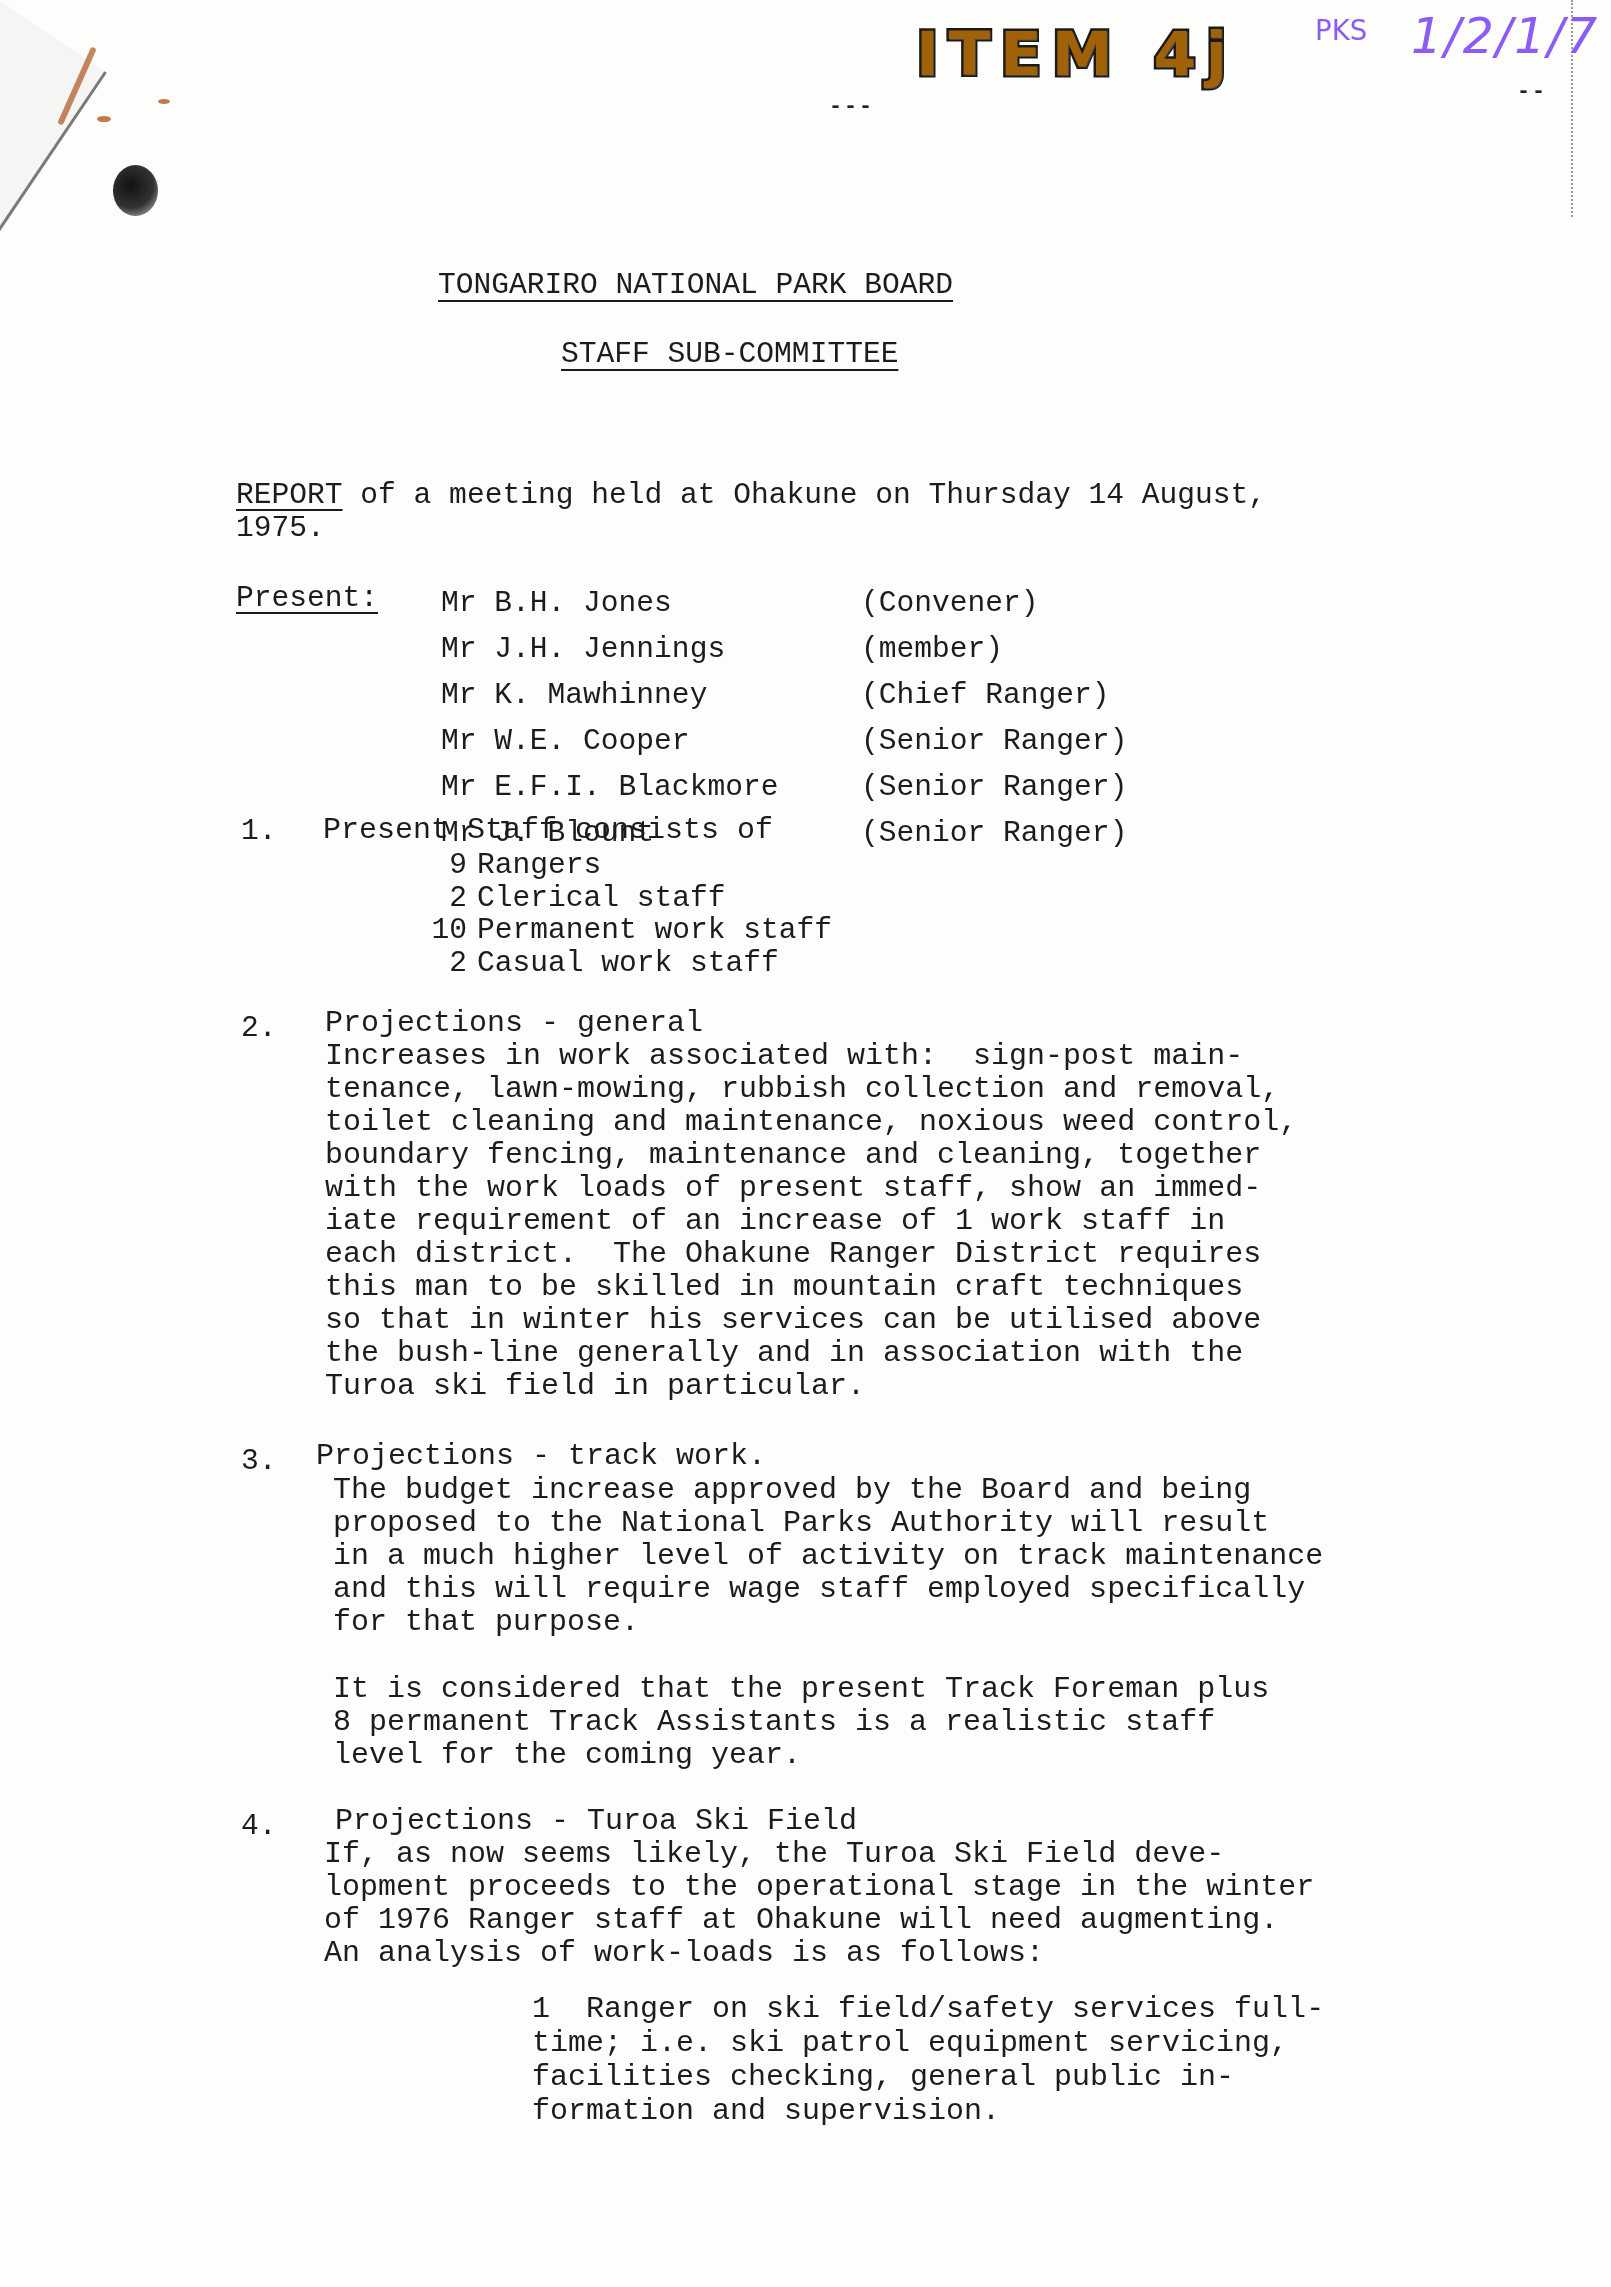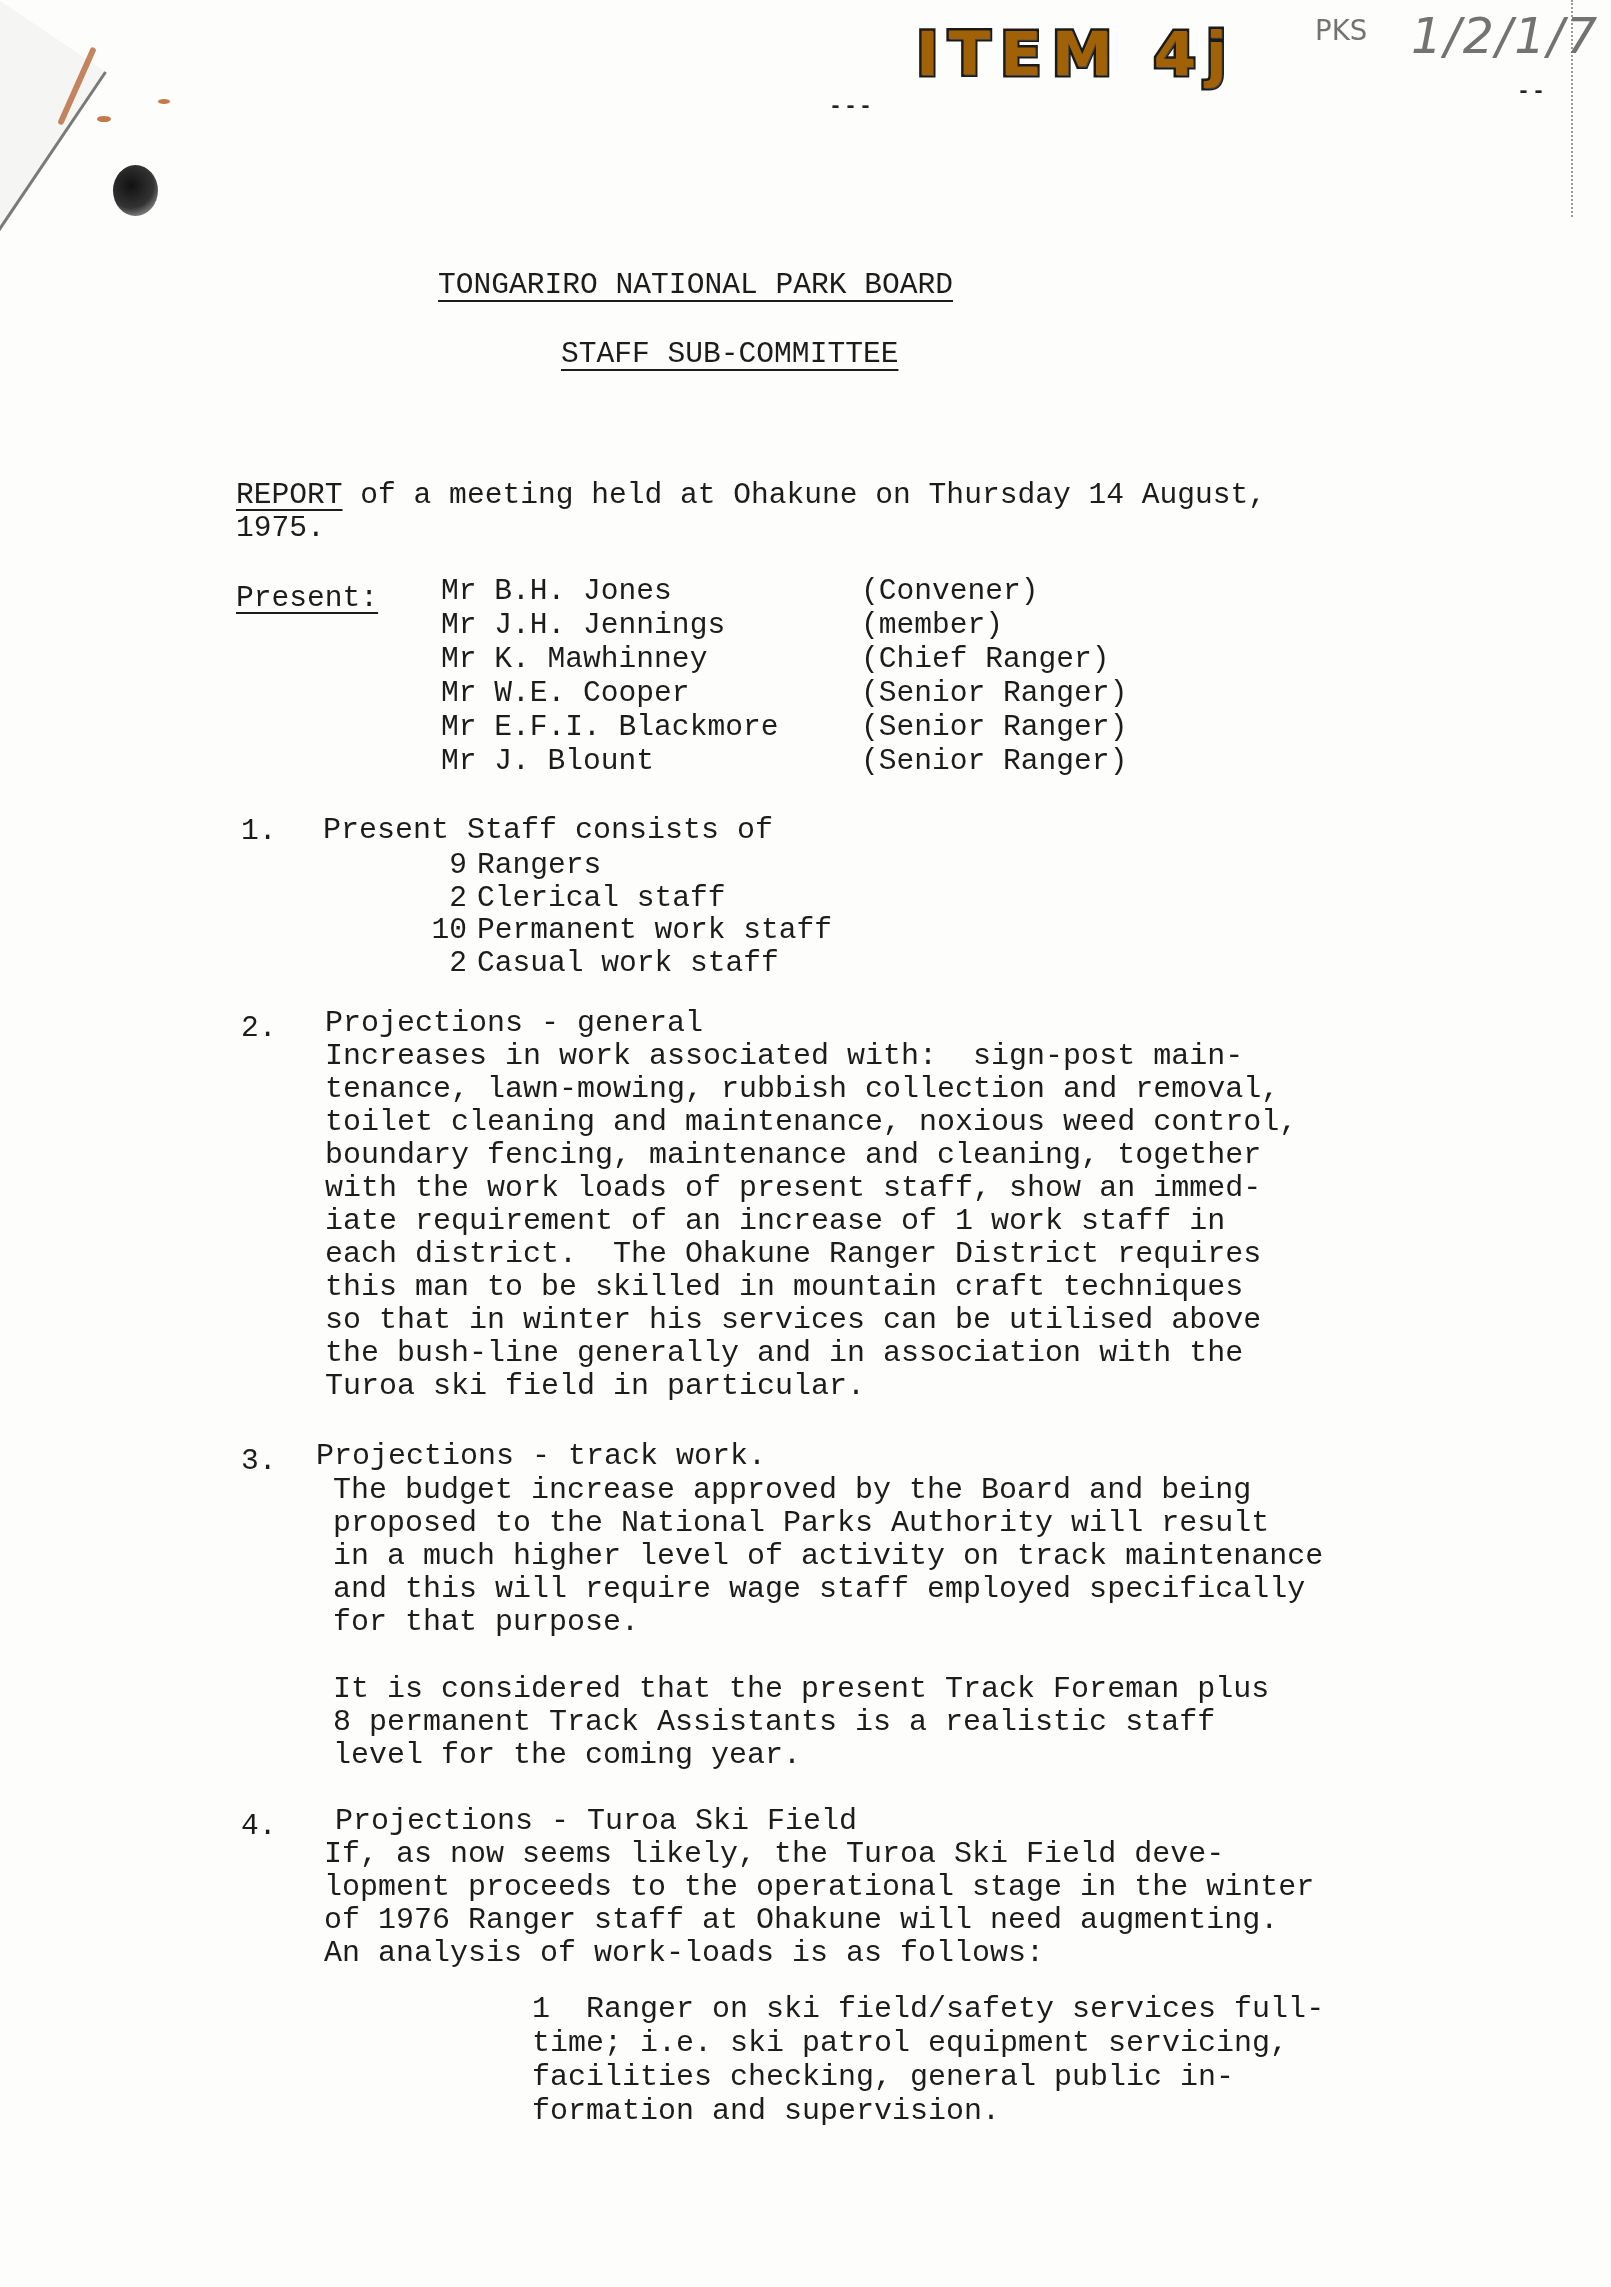--- a/index.html
+++ b/index.html
@@ -29,40 +29,40 @@
   }
   .item-stamp {
     position: absolute; left: 916px; top: 17.7px;
     font-family: "DejaVu Sans", sans-serif; font-weight: bold; font-size: 61px;
     letter-spacing: 9.9px; color: #a16207;
     -webkit-text-stroke: 4.9px #1a1a1a; paint-order: stroke fill;
     text-shadow: 1px 1px 0 #444;
   }
   .stamp-dash { position:absolute; font-size: 21.7px; font-weight: bold; color:#222; letter-spacing:2px; }
   .handwritten {
-    position: absolute; color: #737373;
+    position: absolute; color: #8b5cf6;
     font-family: "DejaVu Sans", sans-serif; font-weight: normal;
   }
   .hw-pks { left: 1315px; top: 13.8px; font-size: 27.6px; }
   .hw-ref { left: 1411px; top: 7.9px; font-size: 49px; font-style: italic; letter-spacing: 2px; }
 
   .title {
     position: absolute; font-size: 29.6px; text-decoration: underline;
     text-decoration-thickness: 2px; text-underline-offset: 6.9px; white-space: pre;
   }
   .t1 { left: 438px; top: 268px; }
   .t2 { left: 561px; top: 337px; }
 
   .para { position: absolute; font-size: 29.6px; line-height: 33px; white-space: pre; }
   .report { left: 236px; top: 479px; }
   .u { text-decoration: underline; text-decoration-thickness: 2px; text-underline-offset: 5.9px; }
 
   .present-label { position:absolute; left: 236px; top: 581px; font-size:29.6px; }
   .attendees { position:absolute; left: 441px; top: 574px; font-size: 29.6px; line-height: 34px; }
-  .att-row { display: flex; }
+  .att-row { display: flex; margin-top: 12px; }
   .att-name { width: 420px; white-space: pre; }
   .att-role { white-space: pre; text-align: center; }
 
   .sec-num { position: absolute; font-size: 29.6px; }
   .sec-body { position: absolute; font-size: 30px; line-height: 33px; white-space: pre; }
 
   .staff-list { position: absolute; left: 424px; top: 849px; font-size: 29.6px; line-height: 32.5px; }
   .staff-row { display: flex; }
   .staff-count { width: 43px; text-align: right; margin-right: 9.9px; }
 </style>

